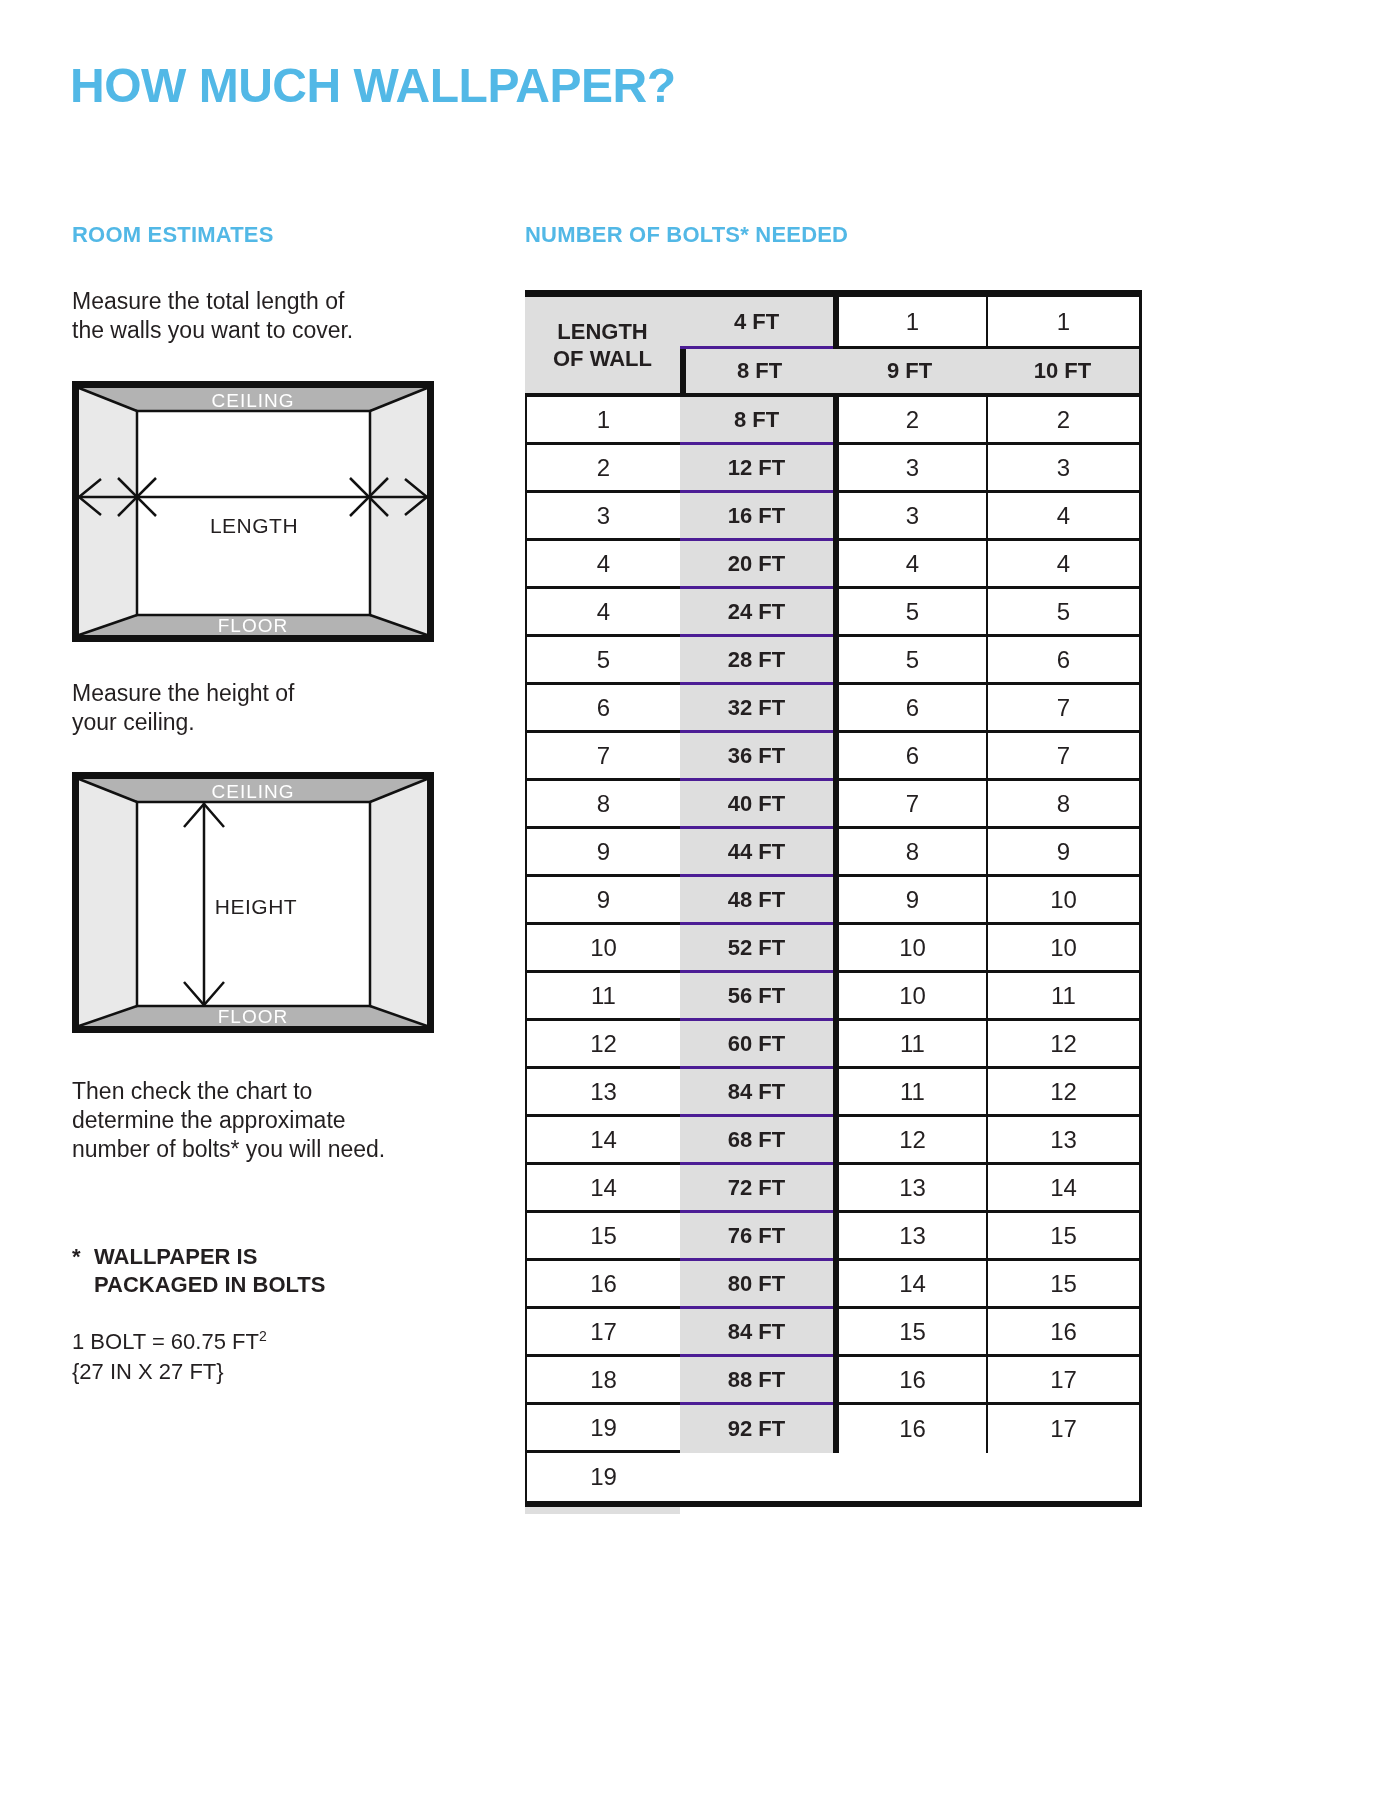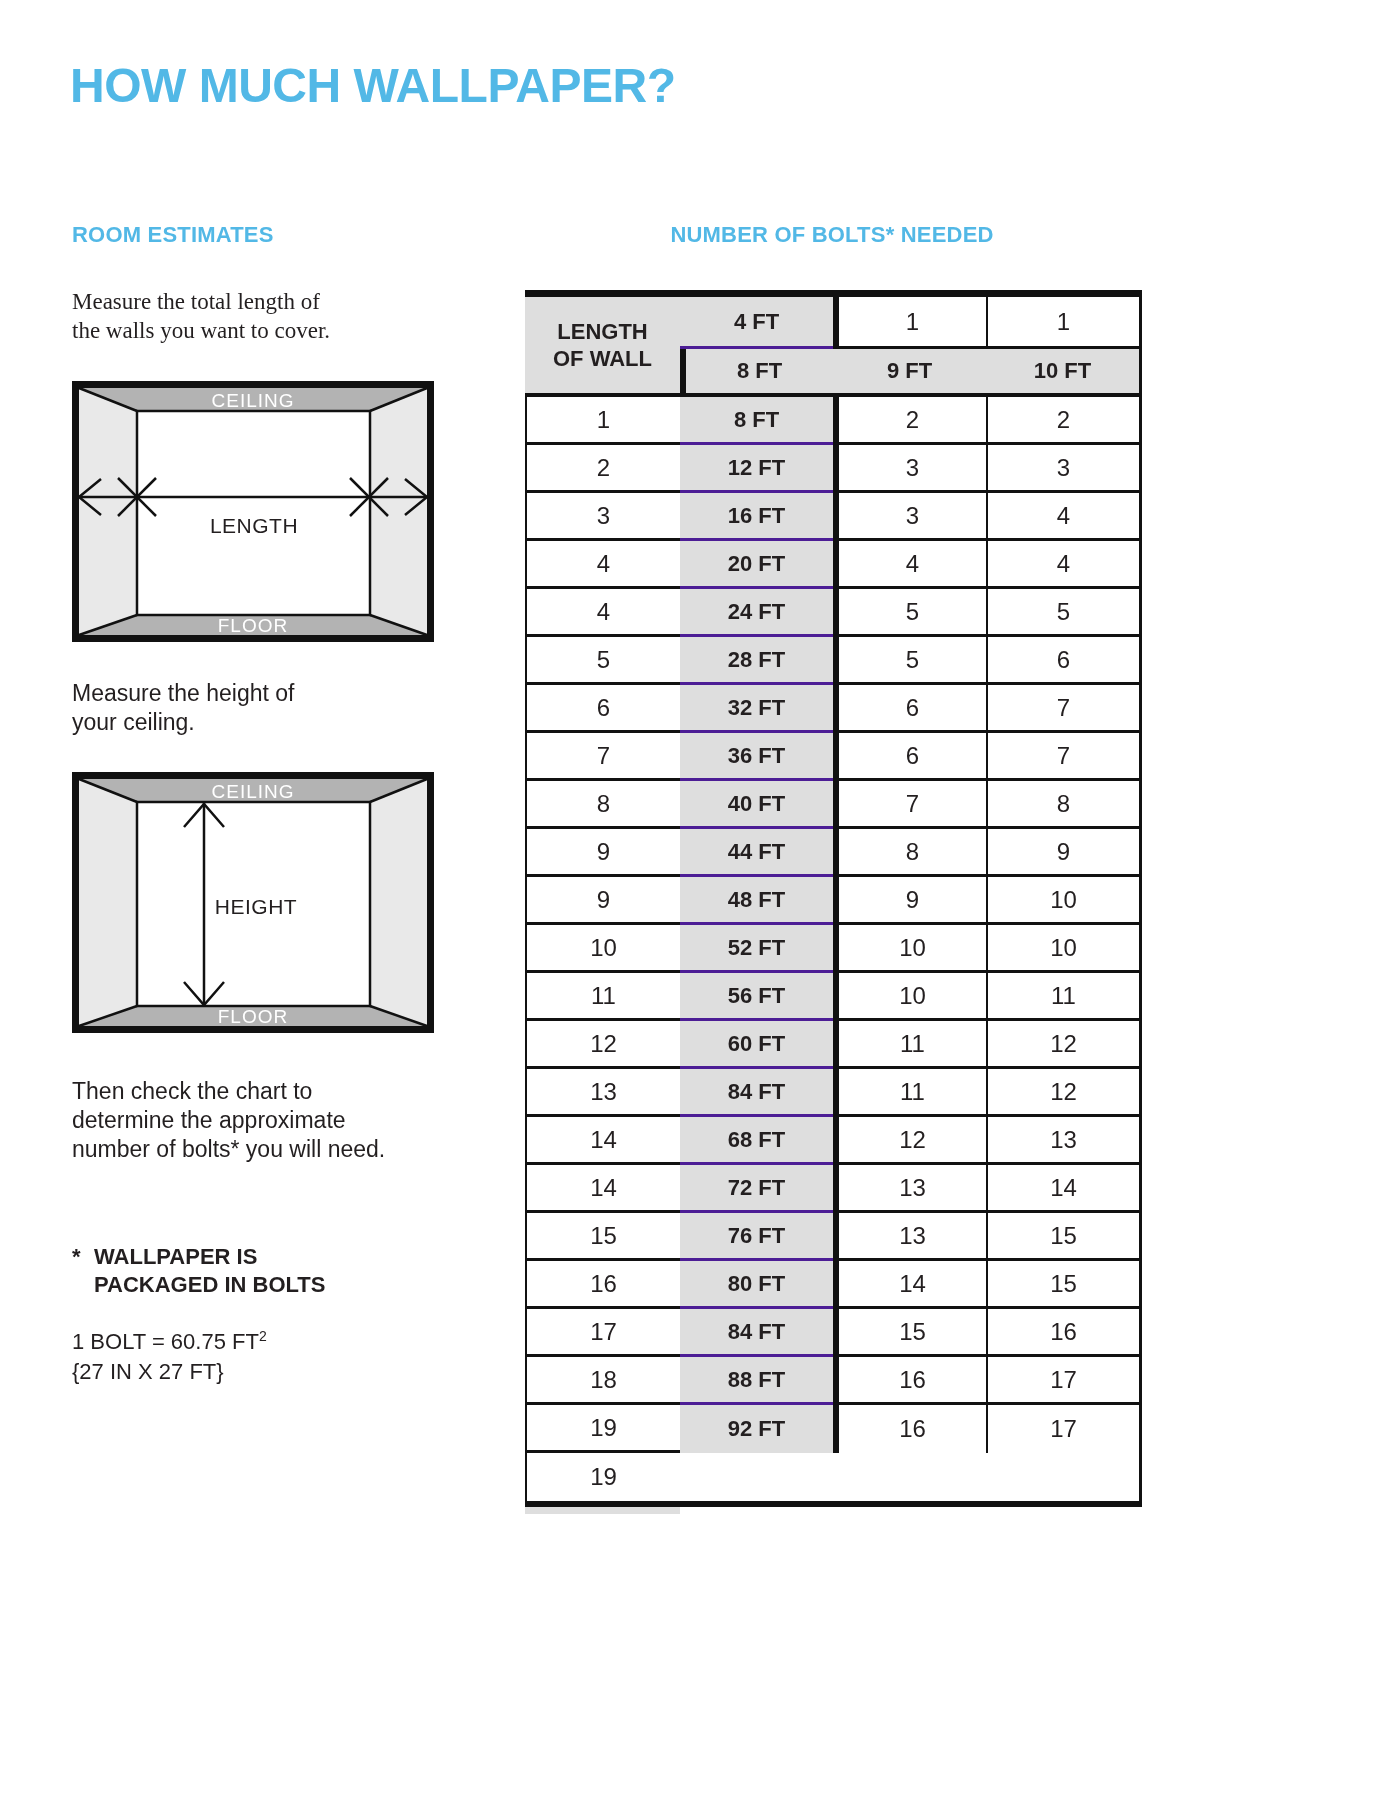--- a/index.html
+++ b/index.html
@@ -16,25 +16,25 @@
   
   .page-title {
     left: 70px; top: 58px;
     font-size: 48px; font-weight: bold; letter-spacing: -0.5px;
     color: #52B8E6;
   }
   .section-head {
     font-size: 22px; font-weight: bold; color: #52B8E6; letter-spacing: 0.2px;
   }
   .head-left { left: 72px; top: 222px; }
-  .head-table { left: 525px; top: 222px; width: 614px; text-align: center; }
+  .head-table { left: 525px; top: 222px; width: 614px; }
 
   
   .para { font-size: 23px; line-height: 29px; color: #231F20; }
-  .para-1 { left: 72px; top: 287px; font-family: Liberation Serif, serif; }
+  .para-1 { left: 72px; top: 287px; }
   .para-2 { left: 72px; top: 679px; }
   .para-3 { left: 72px; top: 1070px; margin-top: 7px; }
 
   .note-bold {
     left: 72px; top: 1243px;
     font-size: 22px; font-weight: bold; line-height: 28px;
     padding-left: 22px; position: absolute;
   }
   .note-bold .star { position: absolute; left: 0; top: 0; }
 

